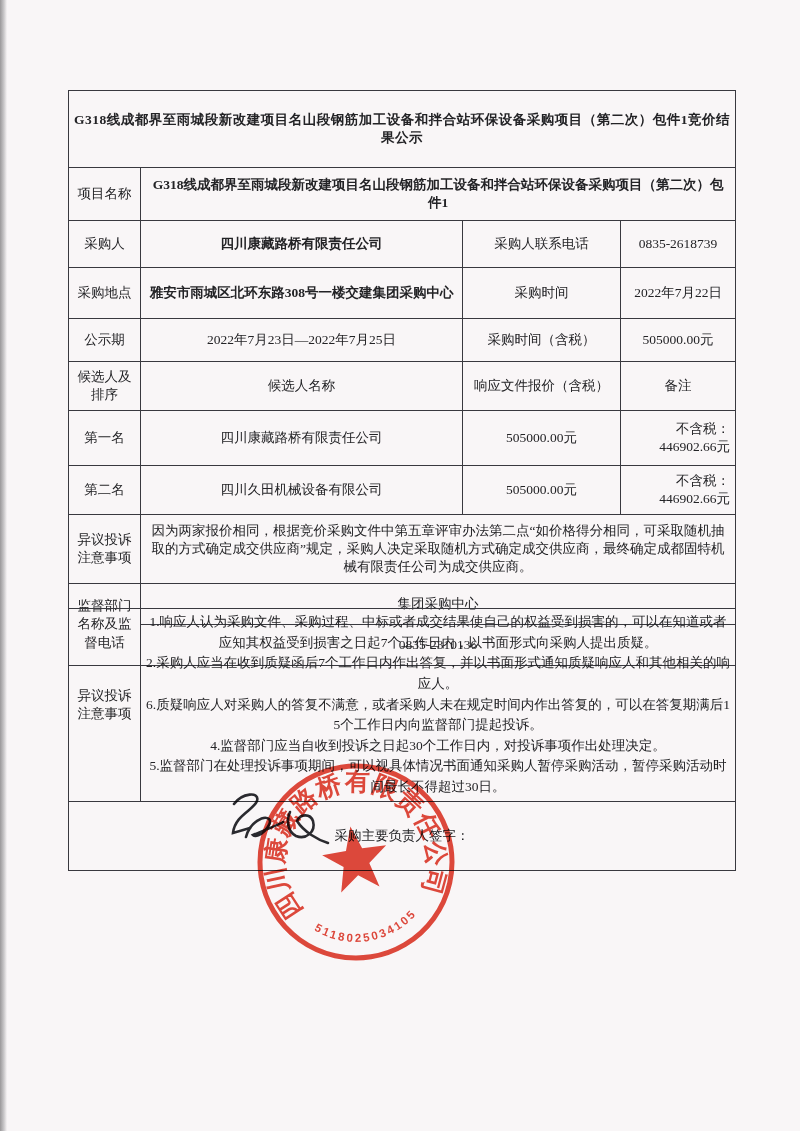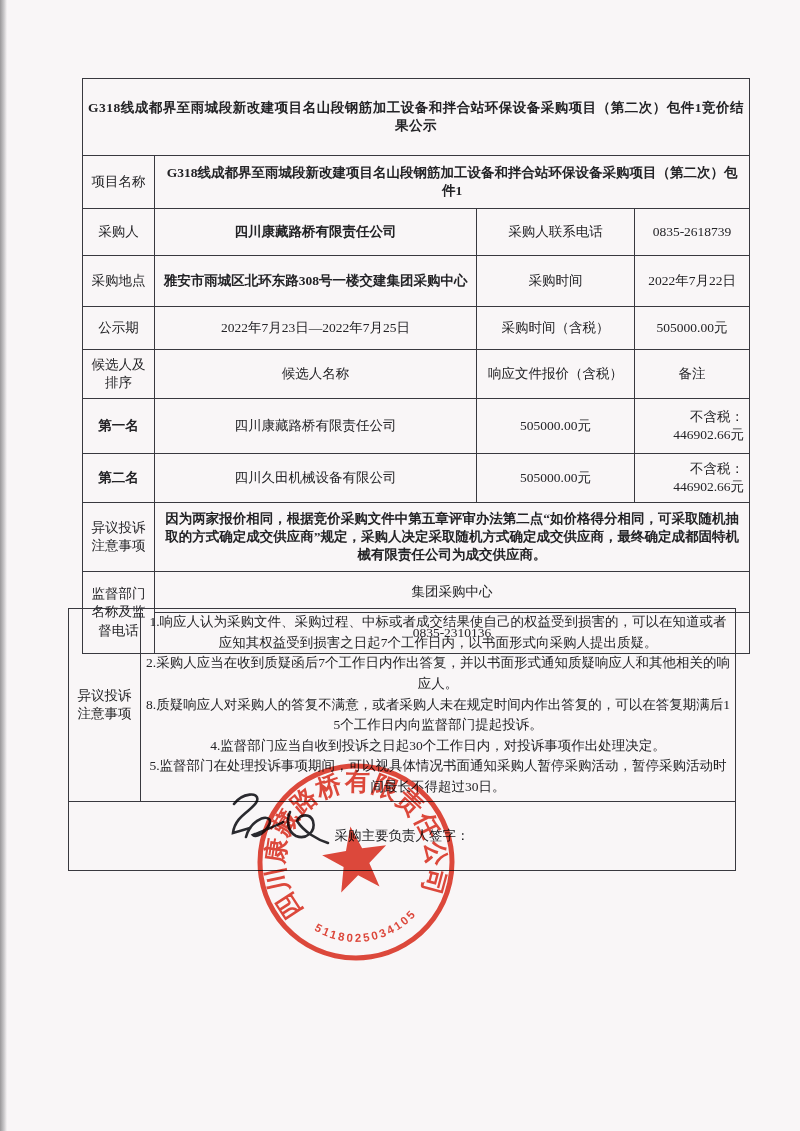--- a/index.html
+++ b/index.html
@@ -23,33 +23,33 @@
   table.doc td{
     border:1.6px solid #39393f;
     padding:3px 5px;
     vertical-align:middle;
     font-size:13.5px;
     line-height:1.35;
     text-align:center;
     word-break:break-all;
     color:#232326;
   }
-  #main-table{top:78px;margin-left:14px;}
+  #main-table{top:90px;}
   #lower-table{top:608px;}
 
   td.title-cell{
     font-size:19px;font-weight:700;line-height:1.55;
     text-align:center;padding:6px 10px;letter-spacing:0.5px;
   }
   td.lbl{text-align:left;padding-left:5px;font-family:Liberation Serif, serif;}
   td.left{text-align:left;padding-left:8px;font-weight:bold;}
-  td.center{text-align:center;font-weight:bold;}
+  td.center{text-align:center;}
   td.notes{
     text-align:justify;text-align-last:center;
-    padding:4px 9px;line-height:1.45;font-weight:bold;
+    padding:4px 9px;line-height:1.45;
   }
   td.rules-cell{vertical-align:top;text-align:left;padding:7px 8px 4px 8px;}
   .rule-item{font-size:13.5px;line-height:1.53;text-align:center;word-break:break-all;}
   td.sign-cell{text-align:left;vertical-align:middle;padding-left:8px;font-size:14.5px;height:62px;}
 
   .two-line span{display:block;text-align:right;}
 
   
   #signature{
     position:absolute;left:220px;top:788px;width:130px;height:70px;
@@ -143,21 +143,21 @@
   <colgroup>
       <col style="width:72px">
       <col style="width:595px">
     </colgroup>
   <tbody>
       <tr>
     <td class="lbl" style="height:182px">异议投诉注意事项</td>
     <td class="rules-cell">
       <div class="rule-item">1.响应人认为采购文件、采购过程、中标或者成交结果使自己的权益受到损害的，可以在知道或者应知其权益受到损害之日起7个工作日内，以书面形式向采购人提出质疑。</div>
       <div class="rule-item">2.采购人应当在收到质疑函后7个工作日内作出答复，并以书面形式通知质疑响应人和其他相关的响应人。</div>
-      <div class="rule-item">8.质疑响应人对采购人的答复不满意，或者采购人未在规定时间内作出答复的，可以在答复期满后15个工作日内向监督部门提起投诉。</div>
+      <div class="rule-item">6.质疑响应人对采购人的答复不满意，或者采购人未在规定时间内作出答复的，可以在答复期满后15个工作日内向监督部门提起投诉。</div>
       <div class="rule-item">4.监督部门应当自收到投诉之日起30个工作日内，对投诉事项作出处理决定。</div>
       <div class="rule-item">5.监督部门在处理投诉事项期间，可以视具体情况书面通知采购人暂停采购活动，暂停采购活动时间最长不得超过30日。</div>
     </td>
   </tr>
   <tr>
     <td colspan="2" class="sign-cell">采购主要负责人签字：</td>
   </tr>
 </tbody>
   </table>
 

